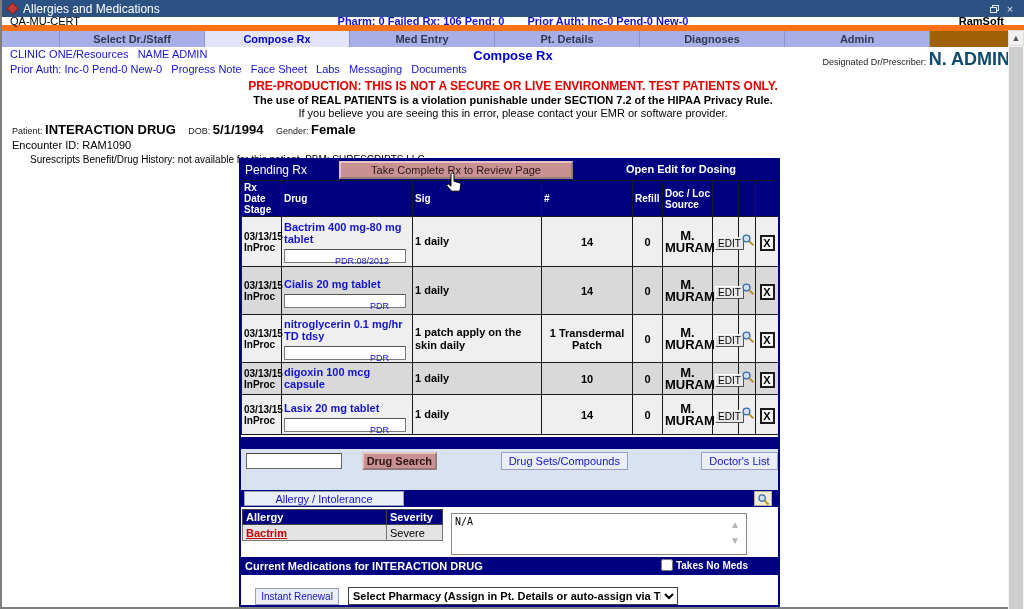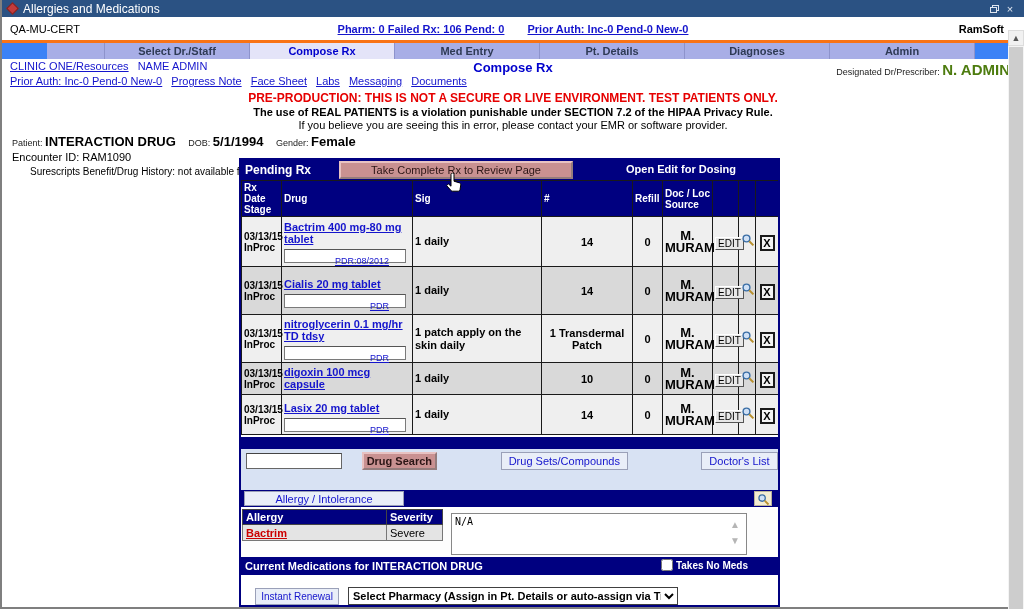--- a/index.html
+++ b/index.html
@@ -14,61 +14,61 @@
               padding:0 6px; font-size:12px; }
   .title-icon { width:9px; height:9px; background:#c23b3b; margin-right:6px;
                 transform:rotate(45deg); border:1px solid #7a1f1f; flex:none; }
   .title-text { flex:1; }
   .win-btn { color:#dfe6f0; font-size:11px; width:16px; text-align:center; cursor:default; }
   .restore-glyph { display:inline-block; position:relative; width:9px; height:8px; }
   .restore-glyph .b1 { position:absolute; top:0; right:0; width:7px; height:6px; border:1px solid #dfe6f0; }
   .restore-glyph .b2 { position:absolute; bottom:0; left:0; width:7px; height:6px; border:1px solid #dfe6f0; background:#2b5283; }
 
   
-  .topbar { height:26px; display:flex; align-items:center; font-size:11px; padding:0 8px;
-            background:#fff; border-bottom:3px solid #f97316; }
+  .topbar { height:14px; display:flex; align-items:center; font-size:11px; padding:0 8px;
+            background:#fff; border-bottom:6px solid #f97316; }
   .topbar-left { width:200px; color:#000; }
   .topbar-center { flex:1; text-align:center; font-weight:bold; }
   .topbar-center a { margin:0 10px; }
   .topbar-right { width:200px; text-align:right; font-weight:bold; color:#000; padding-right:12px; }
-  a, .link { color:#1414cc; text-decoration:underline; cursor:pointer; }
-
-  
-  .tabrow { height:16px; background:#3b82f6; display:flex; padding-left:45px; }
+  a, .link { color:#1414cc; cursor:pointer; }
+
+  
+  .tabrow { height:16px; background:#a16207; display:flex; }
   .tab { width:145px; background:#a8aee6; color:#2e3a55; font-weight:bold; font-size:11px;
          text-align:center; line-height:16px; border-right:1px solid #8d93cc; cursor:pointer; }
   .tab.stub { width:58px; border-right:1px solid #8d93cc; }
   .tab.active { background:#e4e4f8; color:#0000cc; }
 
   
   .row2 { height:16px; position:relative; font-size:11px; padding:1px 8px 0 8px; }
   .row2 .center-title { position:absolute; left:0; right:0; top:1px; text-align:center;
                         color:#0000cc; font-weight:bold; font-size:13px; }
   .row2 .designated { position:absolute; right:14px; top:2px; font-size:9px; color:#222; }
-  .row2 .designated b { font-size:15px; color:#4d7c0f; }
+  .row2 .designated b { font-size:18px; color:#0c4a6e; }
   .row3 { height:14px; font-size:11px; padding:0 8px; }
   .row3 a { margin-right:6px; }
 
   .warn1 { text-align:center; color:#e60000; font-weight:bold; font-size:12px; padding-top:2px; }
   .warn2 { text-align:center; color:#000; font-weight:bold; font-size:11px; padding-top:1px; }
   .warn3 { text-align:center; color:#000; font-size:11px; padding-top:1px; }
 
   .patient-row { font-size:9px; padding:3px 0 0 10px; color:#222; }
   .patient-row b { font-size:13px; color:#000; }
   .patient-row .sp { display:inline-block; width:10px; }
   .encounter-row { font-size:11px; padding:2px 0 0 10px; }
   .surescripts-row { font-size:10px; padding:3px 0 0 28px; }
 
   
   .panel { position:absolute; left:237px; top:158px; width:541px; height:449px;
            border:2px solid #000080; background:#fff; overflow:hidden; }
 
   .navybar { background:#000080; color:#fff; position:relative; }
   .bar1 { height:20px; }
-  .bar1 .pending-title { position:absolute; left:4px; top:3px; font-size:12px; font-weight:bold; }
+  .bar1 .pending-title { position:absolute; left:4px; top:3px; font-size:12px; font-weight:normal; }
   .btn-rose { background:#c99191; border:2px outset #e8c2c2; color:#2b1515; font-size:11px;
               cursor:pointer; font-family:"Liberation Sans",sans-serif; }
   .bar1 .btn-rose { position:absolute; left:98px; top:1px; width:234px; height:18px; }
   .bar1 .open-edit { position:absolute; right:42px; top:3px; font-size:11px; font-weight:bold; }
 
   table.rx { width:100%; border-collapse:collapse; table-layout:fixed; }
   table.rx th, table.rx td { border:1px solid #1a1a1a; padding:1px 2px; vertical-align:middle; }
   table.rx th { background:#000080; color:#fff; font-size:10px; font-weight:bold; text-align:left;
                 height:24px; line-height:11px; }
   tr.row-light td { background:#efefef; }

